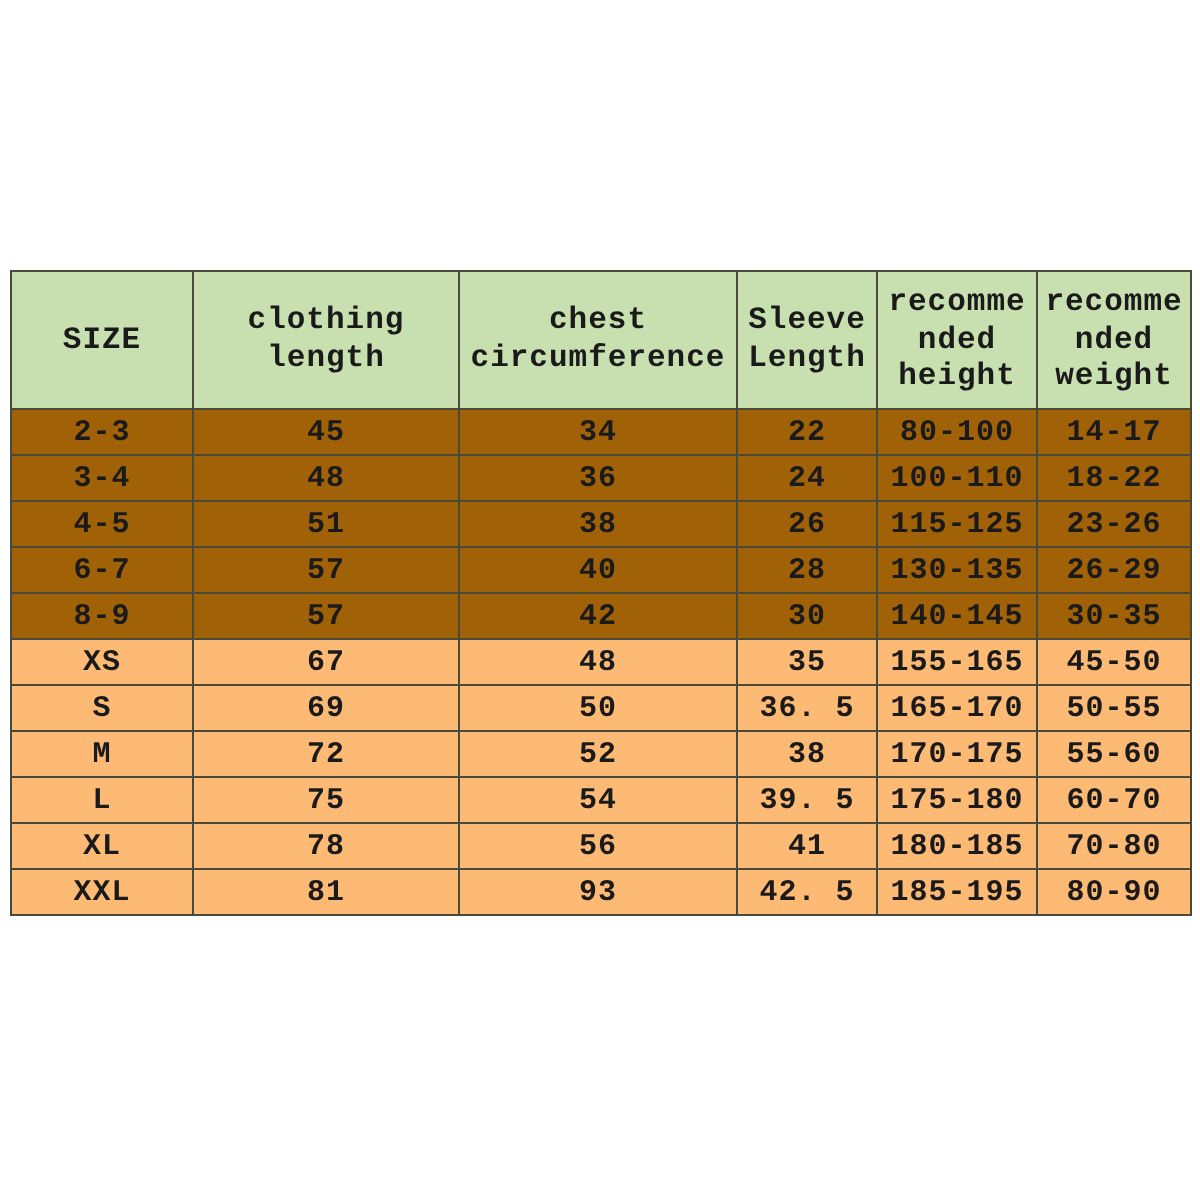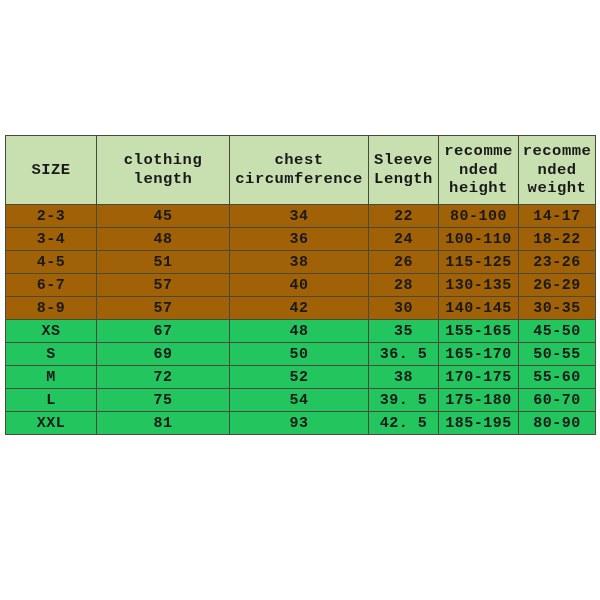--- a/index.html
+++ b/index.html
@@ -60,21 +60,21 @@
   }
 
   
   tbody td {
     height: 22px;
     font-size: 15px;
     font-weight: 700;
     line-height: 1;
   }
   tbody tr.row-kids td { background: #a16207; }
-  tbody tr.row-adult td { background: #22c55e; }
+  tbody tr.row-adult td { background: #fdba74; }
 </style>
 </head>
 <body>
 
 <div id="size-chart-wrap">
   <table class="size-chart">
     <colgroup>
       <col class="c-size">
       <col class="c-len">
       <col class="c-chest">
@@ -159,20 +159,28 @@
         </tr>
         <tr class="row-adult">
           <td>L</td>
           <td>75</td>
           <td>54</td>
           <td>39. 5</td>
           <td>175-180</td>
           <td>60-70</td>
         </tr>
         <tr class="row-adult">
+          <td>XL</td>
+          <td>78</td>
+          <td>56</td>
+          <td>41</td>
+          <td>180-185</td>
+          <td>70-80</td>
+        </tr>
+        <tr class="row-adult">
           <td>XXL</td>
           <td>81</td>
           <td>93</td>
           <td>42. 5</td>
           <td>185-195</td>
           <td>80-90</td>
         </tr>
       </tbody>
   </table>
 </div>

